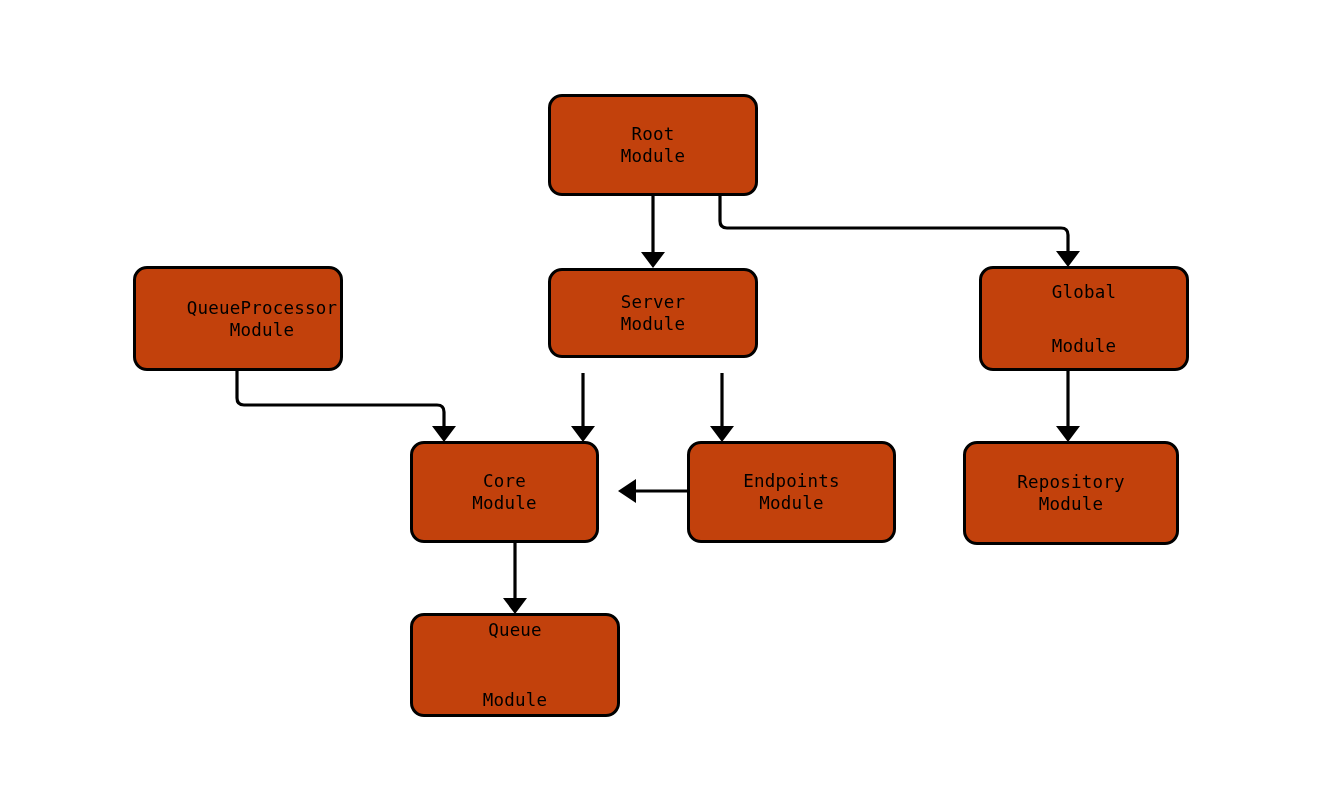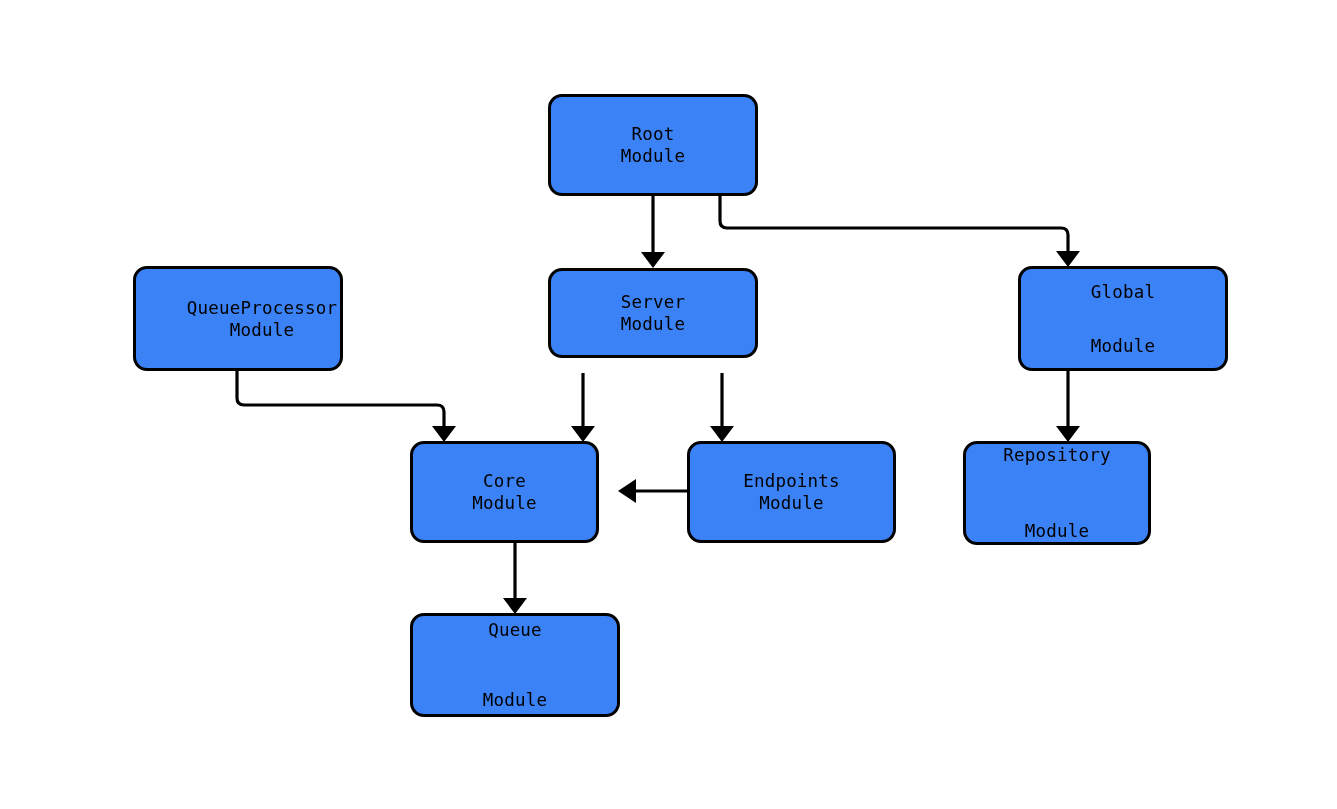--- a/index.html
+++ b/index.html
@@ -24,21 +24,21 @@
     top: 0;
     width: 1337px;
     height: 809px;
     pointer-events: none;
   }
   .node {
     position: absolute;
     box-sizing: border-box;
     border: 3px solid #000000;
     border-radius: 14px;
-    background: #3b82f6;
+    background: #c2410c;
     display: flex;
     flex-direction: column;
     align-items: center;
     justify-content: center;
     z-index: 2;
   }
   .node-label {
     font-family: "DejaVu Sans Mono", "Liberation Mono", monospace;
     font-size: 17.5px;
     line-height: 22px;
@@ -92,36 +92,36 @@
   <div class="node" style="left:133px; top:266px; width:210px; height:105px;padding-left:48px;">
     <div class="node-label">QueueProcessor</div>
     <div class="node-label">Module</div>
   </div>
 
   <div class="node" style="left:548px; top:268px; width:210px; height:90px;">
     <div class="node-label">Server</div>
     <div class="node-label">Module</div>
   </div>
 
-  <div class="node" style="left:1018px; top:266px; width:210px; height:105px;gap:32px;">
+  <div class="node" style="left:979px; top:266px; width:210px; height:105px;gap:32px;">
     <div class="node-label">Global</div>
     <div class="node-label">Module</div>
   </div>
 
   <div class="node" style="left:410px; top:441px; width:189px; height:102px;">
     <div class="node-label">Core</div>
     <div class="node-label">Module</div>
   </div>
 
   <div class="node" style="left:687px; top:441px; width:209px; height:102px;">
     <div class="node-label">Endpoints</div>
     <div class="node-label">Module</div>
   </div>
 
-  <div class="node" style="left:963px; top:441px; width:188px; height:104px;justify-content:space-between;">
+  <div class="node" style="left:963px; top:441px; width:216px; height:104px;">
     <div class="node-label">Repository</div>
     <div class="node-label">Module</div>
   </div>
 
   <div class="node" style="left:410px; top:613px; width:210px; height:104px;gap:48px;">
     <div class="node-label">Queue</div>
     <div class="node-label">Module</div>
   </div>
 
 </div>

